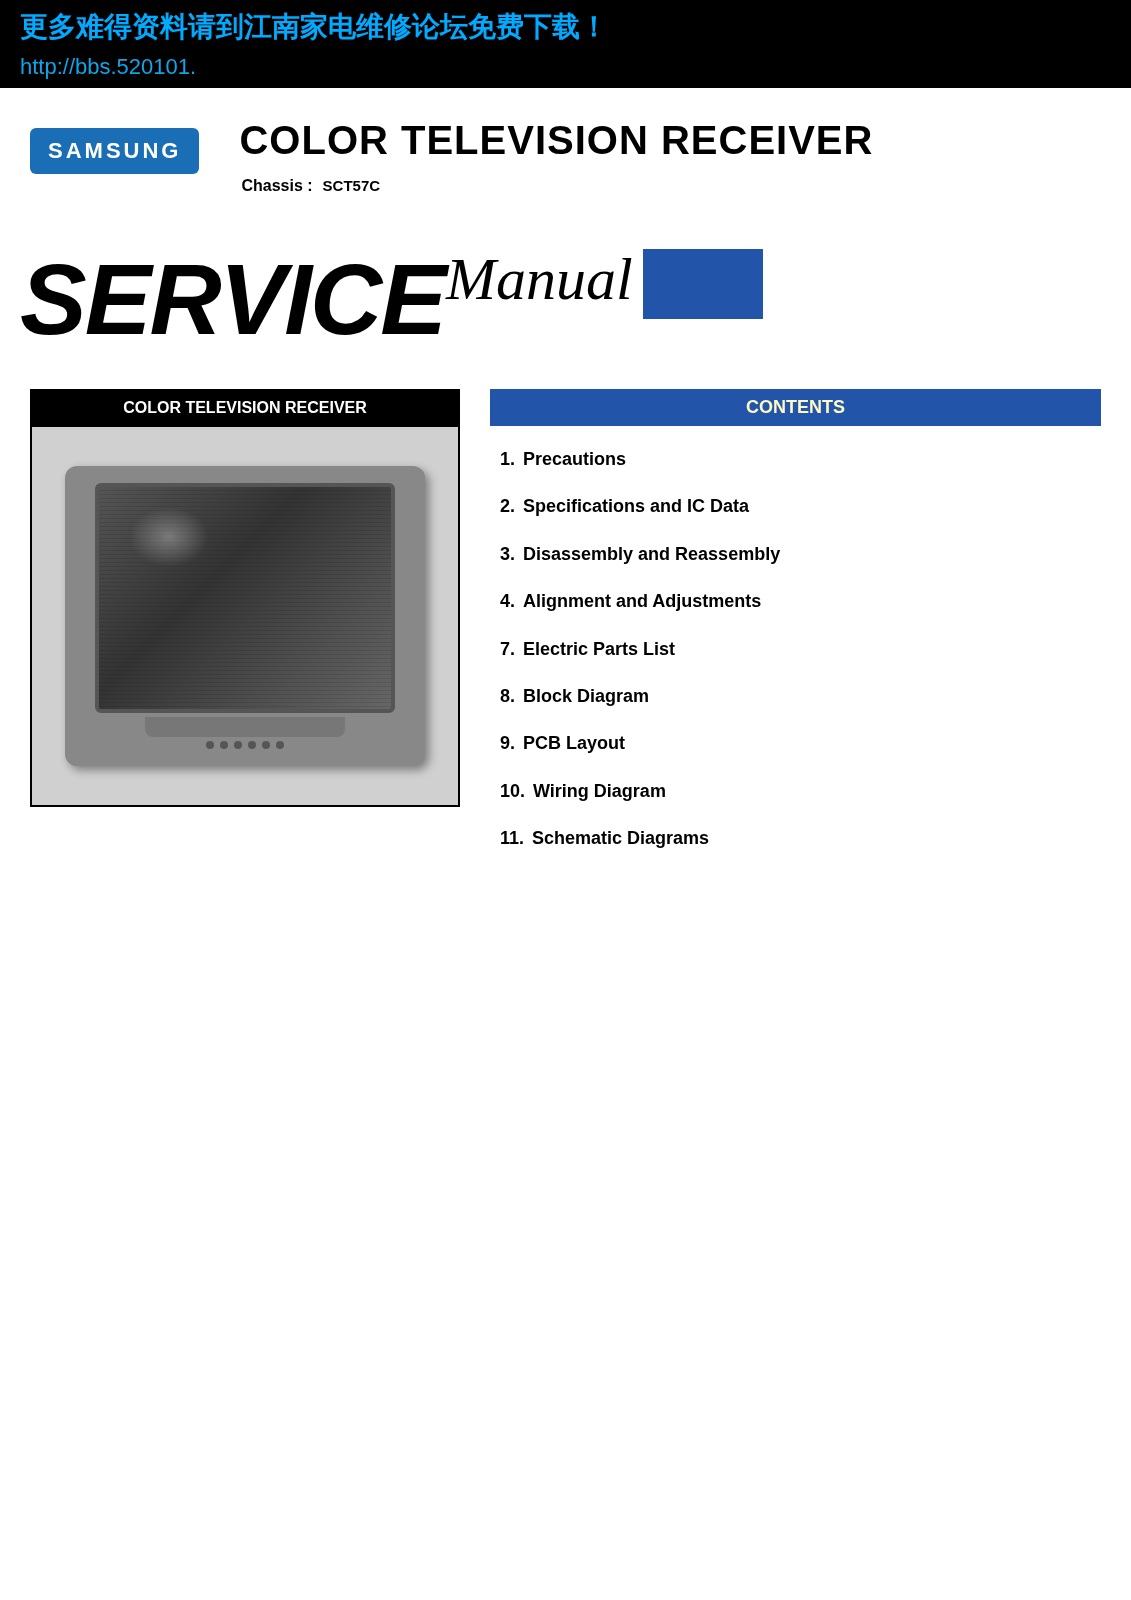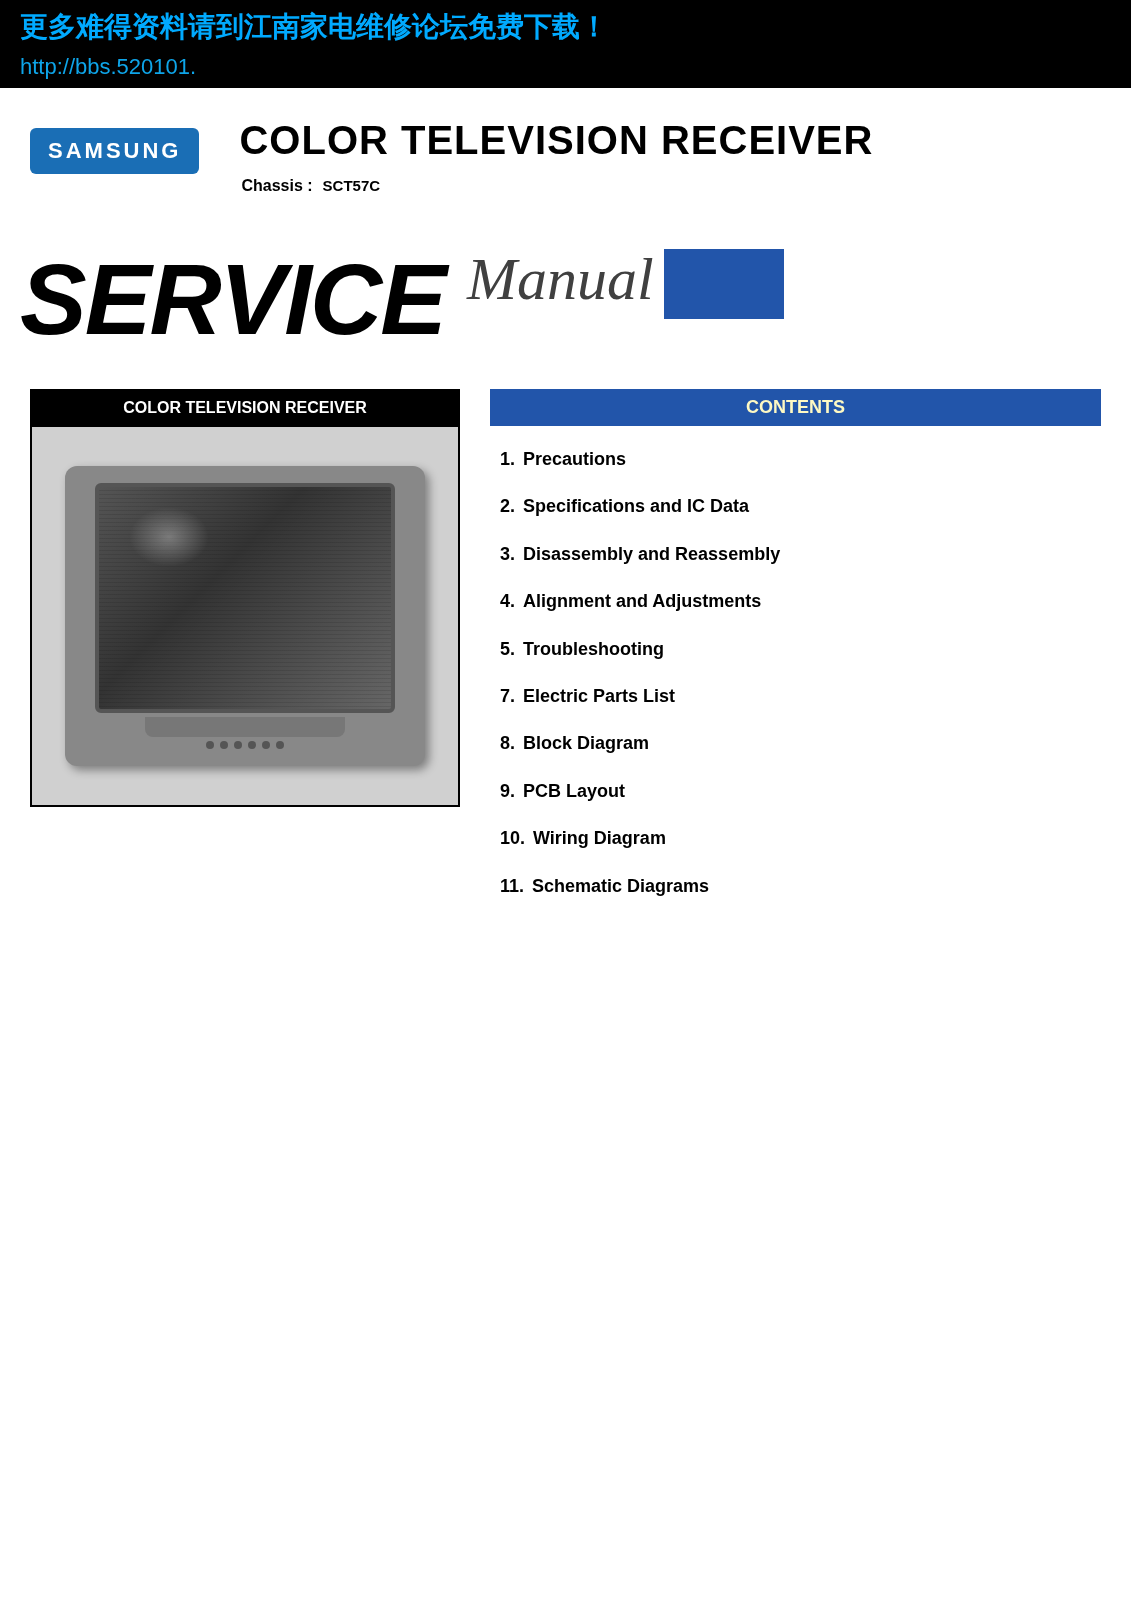--- a/index.html
+++ b/index.html
@@ -103,23 +103,23 @@
       font-style: italic;
       color: #000000;
       font-family: Arial Black, Arial, sans-serif;
       line-height: 1;
       letter-spacing: -2px;
     }
     .manual-text {
       font-size: 60px;
       font-weight: 400;
       font-style: italic;
-      color: #404040;
+      color: #000000;
       font-family: Times New Roman, serif;
-      margin-left: 22px;
+      margin-left: 1px;
       line-height: 1;
     }
     .blue-bar {
       background: #2255aa;
       width: 120px;
       height: 70px;
       margin-left: 10px;
       flex-shrink: 0;
     }
 
@@ -306,21 +306,20 @@
     </div>
   </div>
 
   <div class="contents-container">
     <div class="contents-header">CONTENTS</div>
     <div class="contents-list">
     <div class="contents-item"><span class="num">1.</span><span>Precautions</span></div>
         <div class="contents-item"><span class="num">2.</span><span>Specifications and IC Data</span></div>
         <div class="contents-item"><span class="num">3.</span><span>Disassembly and Reassembly</span></div>
         <div class="contents-item"><span class="num">4.</span><span>Alignment and Adjustments</span></div>
-        <div class="contents-item"><span class="num">5.</span><span>Troubleshooting</span></div>
         <div class="contents-item"><span class="num">7.</span><span>Electric Parts List</span></div>
         <div class="contents-item"><span class="num">8.</span><span>Block Diagram</span></div>
         <div class="contents-item"><span class="num">9.</span><span>PCB Layout</span></div>
         <div class="contents-item"><span class="num">10.</span><span>Wiring Diagram</span></div>
         <div class="contents-item"><span class="num">11.</span><span>Schematic Diagrams</span></div>
       </div>
   </div>
 
 </div>
 

